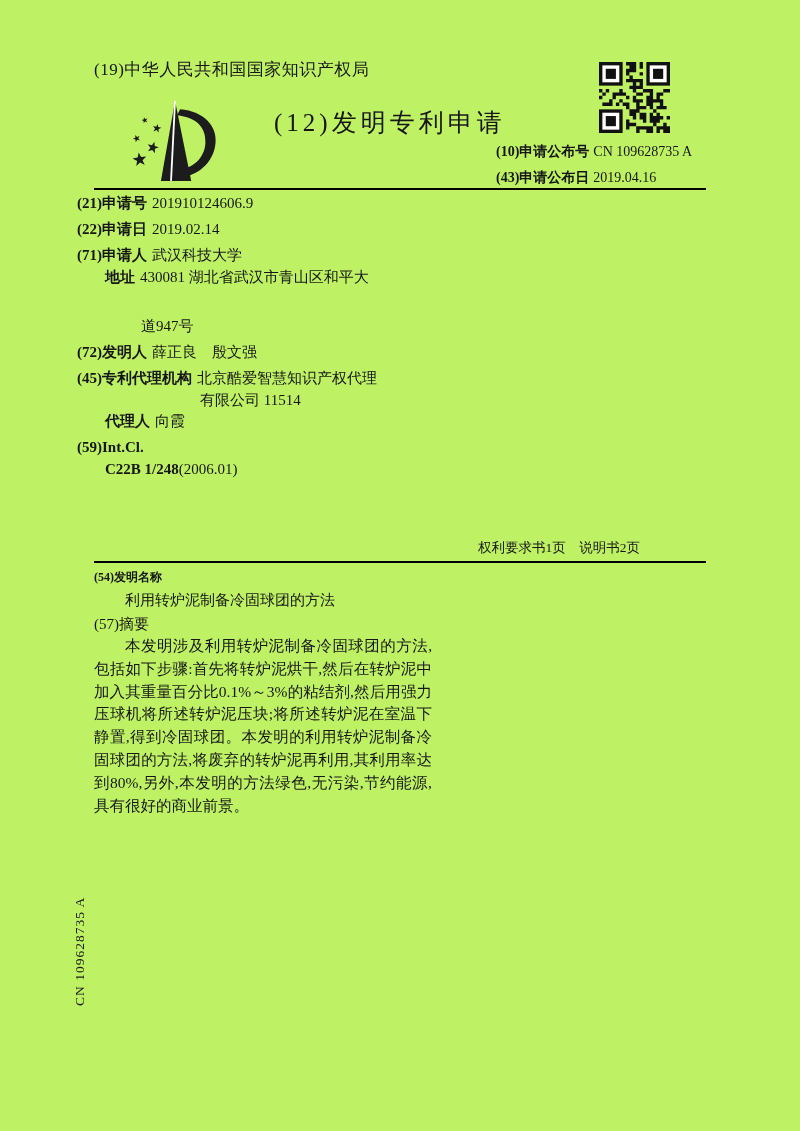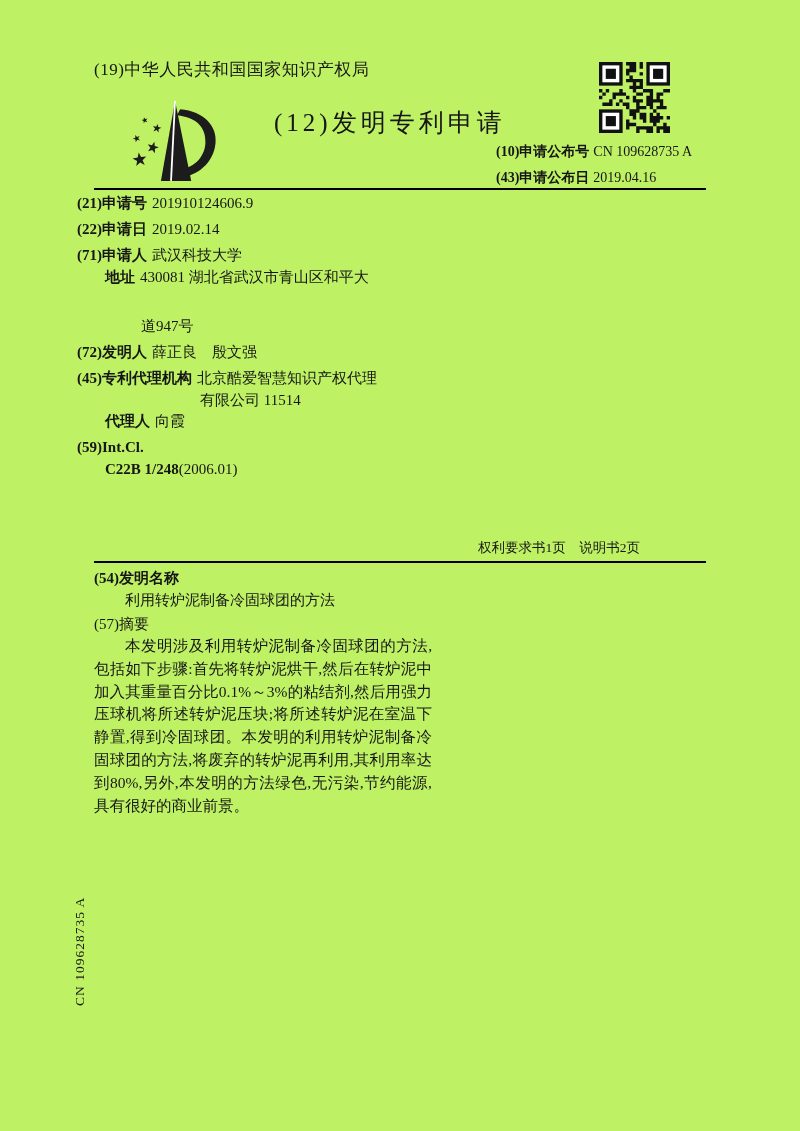--- a/index.html
+++ b/index.html
@@ -27,21 +27,21 @@
   .lbl{font-weight:bold;}
   .val{margin-left:5px;}
   .ind1{margin-left:28px;}
   .ind2{margin-left:64px;margin-top:28px;}
   .ind3{margin-left:123px;}
   .intcl-class{font-weight:bold;}
   .intcl-ver{font-style:normal;}
   
   .pages-info{position:absolute;left:94px;top:539px;width:546px;text-align:right;font-size:13.5px;}
   
-  .sec54-lbl{position:absolute;left:94px;top:569px;font-size:15px;font-weight:bold;}
+  .sec54-lbl{position:absolute;left:94px;top:569px;font-size:12px;font-weight:bold;}
   .sec54-title{position:absolute;left:125px;top:591px;font-size:15px;}
   .sec57-lbl{position:absolute;left:94px;top:615px;font-size:15px;font-weight:normal;}
   .abstract{
     position:absolute;left:94px;top:635px;width:338px;
     font-size:15.5px;line-height:22.8px;text-align:justify;text-indent:2em;
   }
   
   .side-code{
     position:absolute;left:72px;top:1006px;width:120px;
     transform:rotate(-90deg);transform-origin:0 0;

